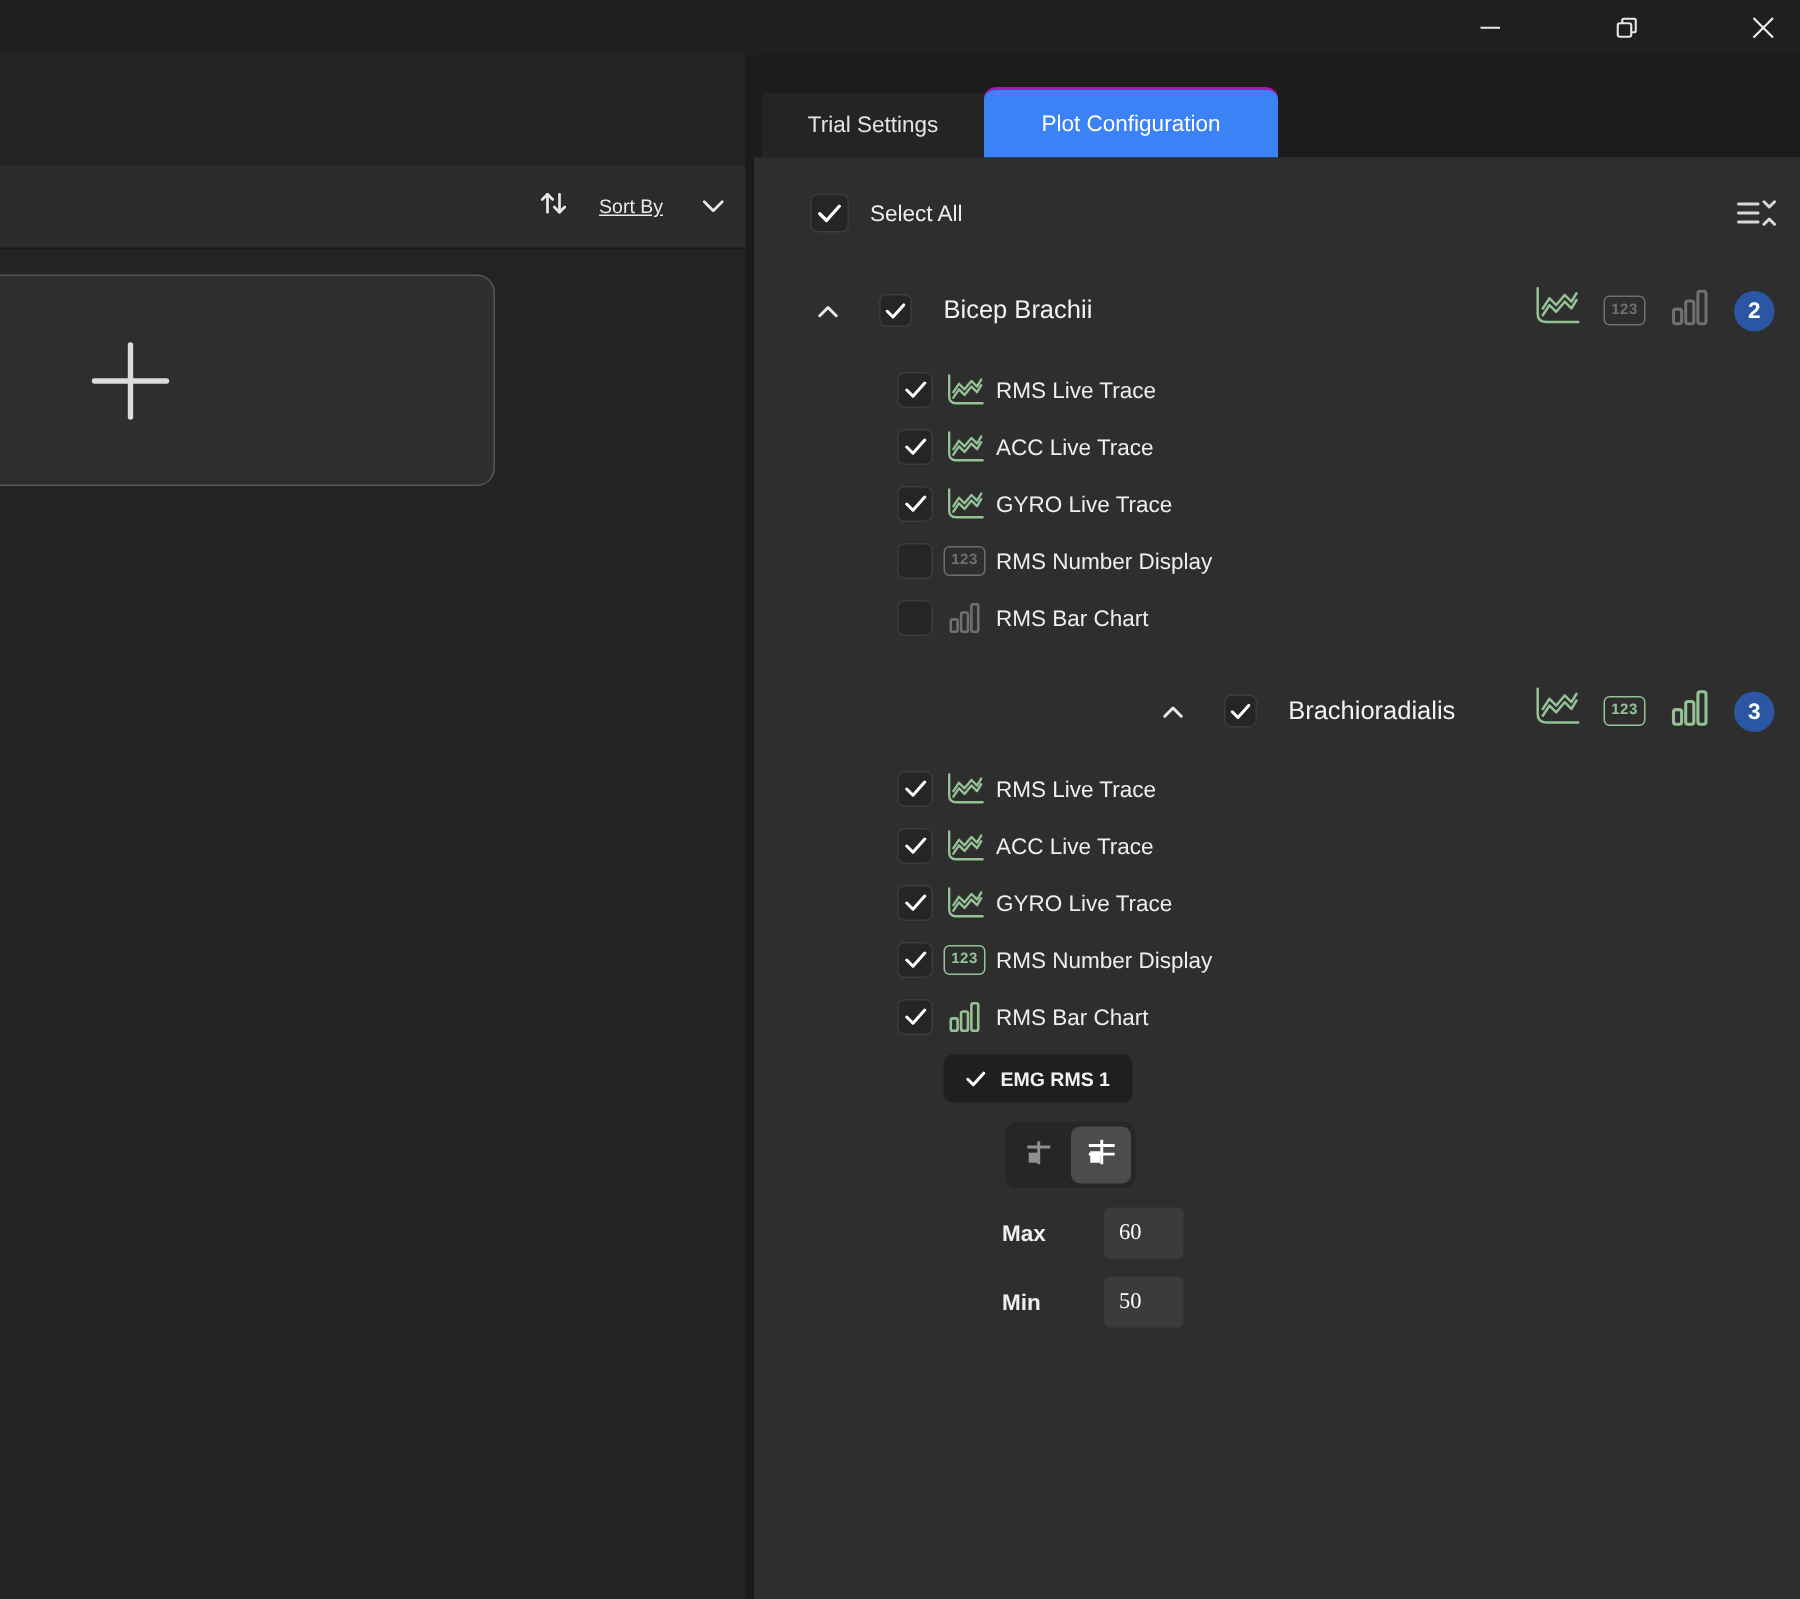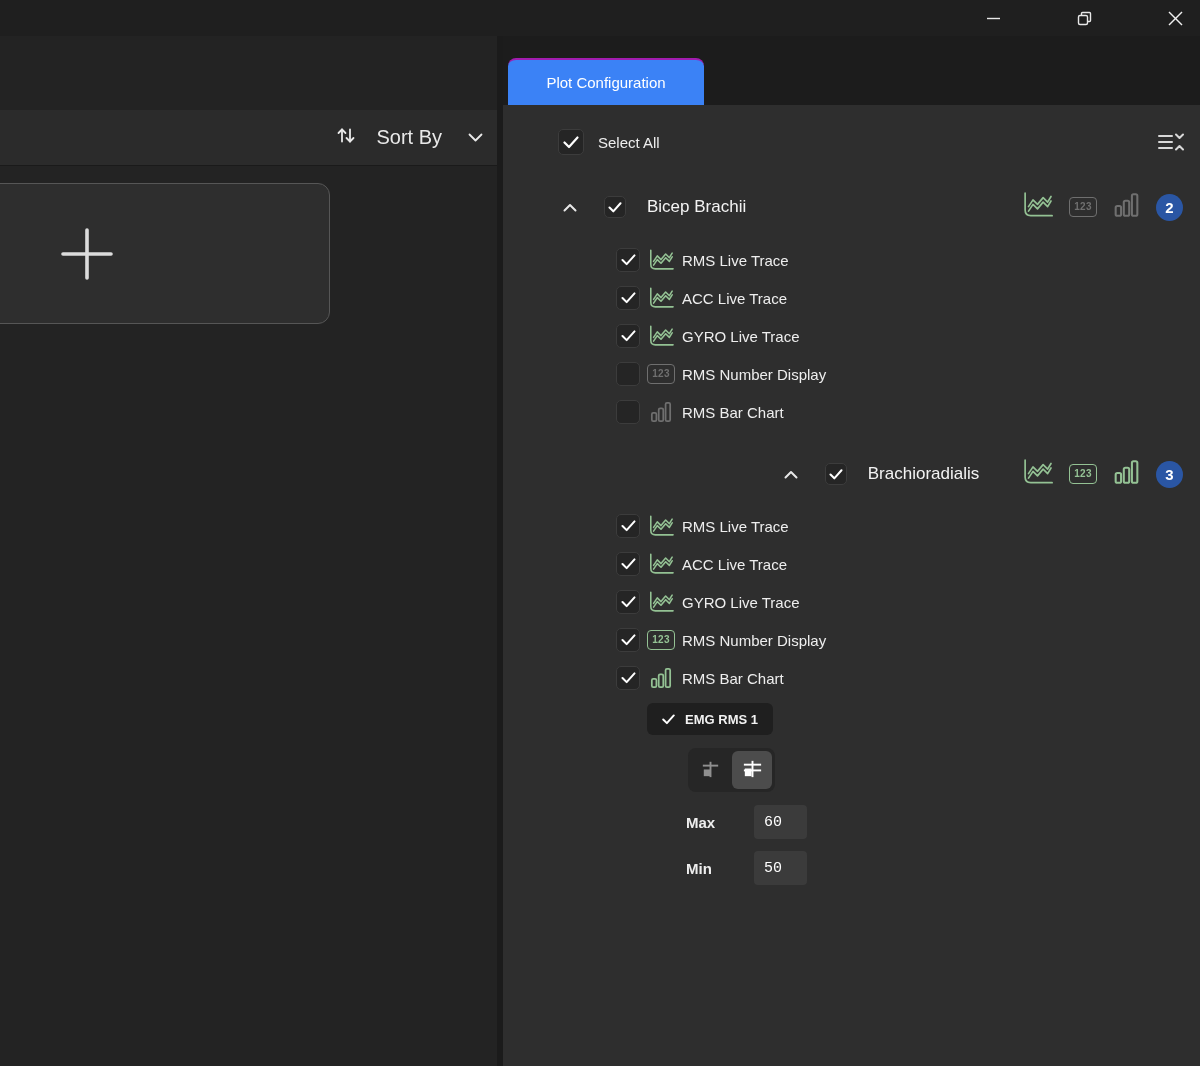--- a/index.html
+++ b/index.html
@@ -13,33 +13,33 @@
   .titlebar{position:absolute;top:0;left:0;right:0;height:36px;background:#1f1f1f;}
   .win-controls{position:absolute;top:0;right:8px;height:36px;display:flex;align-items:center;gap:57px;}
   .win-btn{width:34px;height:30px;display:flex;align-items:center;justify-content:center;cursor:pointer;}
   .win-btn svg{display:block;}
   
   .left-panel{position:absolute;left:0;top:36px;width:497px;bottom:0;background:#232323;}
   .divider{position:absolute;left:497px;top:36px;width:6px;bottom:0;background:#1b1b1b;}
   .lp-toolbar{position:absolute;left:0;right:0;top:74px;height:56px;background:#2b2b2b;
     border-bottom:1px solid #1a1a1a;display:flex;align-items:center;justify-content:flex-end;padding-right:14px;box-sizing:border-box;}
   .sort-control{display:flex;align-items:center;cursor:pointer;color:#e9e9e9;}
-  .sort-label{font-size:20px;margin-left:20px;}
+  .sort-label{font-size:13px;margin-left:20px;text-decoration:underline;}
   .sort-caret{margin-left:26px;display:flex;}
   .add-card{position:absolute;left:-22px;top:147px;width:350px;height:139px;background:#2e2e2e;
     border:1px solid #565656;border-radius:12px;cursor:pointer;}
   .add-plus{position:absolute;left:80px;top:42px;}
   
   .right-panel{position:absolute;left:503px;top:36px;right:0;bottom:0;background:#2e2e2e;}
   .tabs-row{position:absolute;top:0;left:0;right:0;height:69px;background:#1c1c1c;display:flex;align-items:flex-end;padding-left:5px;}
   .tab{display:flex;align-items:center;justify-content:center;font-size:15px;cursor:pointer;}
   .tab.inactive{width:148px;height:43px;background:#242424;color:#e4e4e4;}
   .tab.active{width:196px;height:45px;background:#3b82f6;color:#ffffff;
     border-top:2px solid #a21caf;border-radius:8px 8px 0 0;box-sizing:content-box;}
-  .rp-content{position:absolute;top:69px;left:0;right:0;bottom:0;background:#2e2e2e;padding-left:18px;}
+  .rp-content{position:absolute;top:69px;left:0;right:0;bottom:0;background:#2e2e2e;}
   .row{display:flex;align-items:center;}
   
   .cb{width:24px;height:24px;background:#252525;border:1px solid #3c3c3c;border-radius:5px;
       display:flex;align-items:center;justify-content:center;box-sizing:border-box;cursor:pointer;flex:none;}
   .cb.lg{width:26px;height:26px;}
   .cb.sm{width:22px;height:22px;}
   .lbl{color:#eeeeee;font-size:15px;white-space:nowrap;}
   .group-lbl{color:#f3f3f3;font-size:17px;white-space:nowrap;}
   .chev{display:flex;flex:none;cursor:pointer;}
   
@@ -77,21 +77,21 @@
   .threshold-row .lbl{margin-left:10px;}
   .segmented{margin-top:13px;margin-left:167px;width:87px;height:44px;background:#262626;border-radius:8px;
     display:flex;align-items:center;justify-content:center;gap:3px;}
   .seg-btn{width:38px;height:36px;border-radius:6px;display:flex;align-items:center;justify-content:center;cursor:pointer;}
   .seg-btn.selected{background:#4c4c4c;width:40px;height:38px;}
   .minmax-row{height:34px;margin-left:165px;display:flex;align-items:center;gap:22px;}
   .minmax-row.max{margin-top:13px;}
   .minmax-row.min{margin-top:12px;}
   .mm-lbl{width:46px;color:#eeeeee;font-size:15px;font-weight:600;}
   .mm-input{width:53px;height:34px;background:#3b3b3b;border:none;border-radius:4px;color:#ffffff;
-    font-size:15px;font-family:Liberation Mono, monospace;padding:0 0 0 10px;box-sizing:border-box;outline:none;}
+    font-size:15px;font-family:Liberation Serif, serif;padding:0 0 0 10px;box-sizing:border-box;outline:none;}
 </style>
 </head>
 <body>
 
 <div class="titlebar">
   <div class="win-controls">
     <div class="win-btn">
       <span>
         <svg width="15" height="15" viewBox="0 0 15 15">
             <line x1="1" y1="7.5" x2="14" y2="7.5" stroke="#e8e8e8" stroke-width="1.4"></line>
@@ -143,20 +143,23 @@
           <line x1="4" y1="28" x2="52" y2="28"></line>
       </svg>
     </span>
   </div>
 </div>
 <div class="divider"></div>
 
 <div class="right-panel">
 
   <div class="tabs-row">
+    <div class="tab inactive">
+      <span>Trial Settings</span>
+    </div>
     <div class="tab active">
       <span>Plot Configuration</span>
     </div>
   </div>
 
   <div class="rp-content">
 
     <div class="row selectall-row">
       <div class="cb lg">
         <svg width="16" height="13" viewBox="0 0 16 13" fill="none" stroke="#ffffff" stroke-width="2.2" stroke-linecap="round" stroke-linejoin="round">

